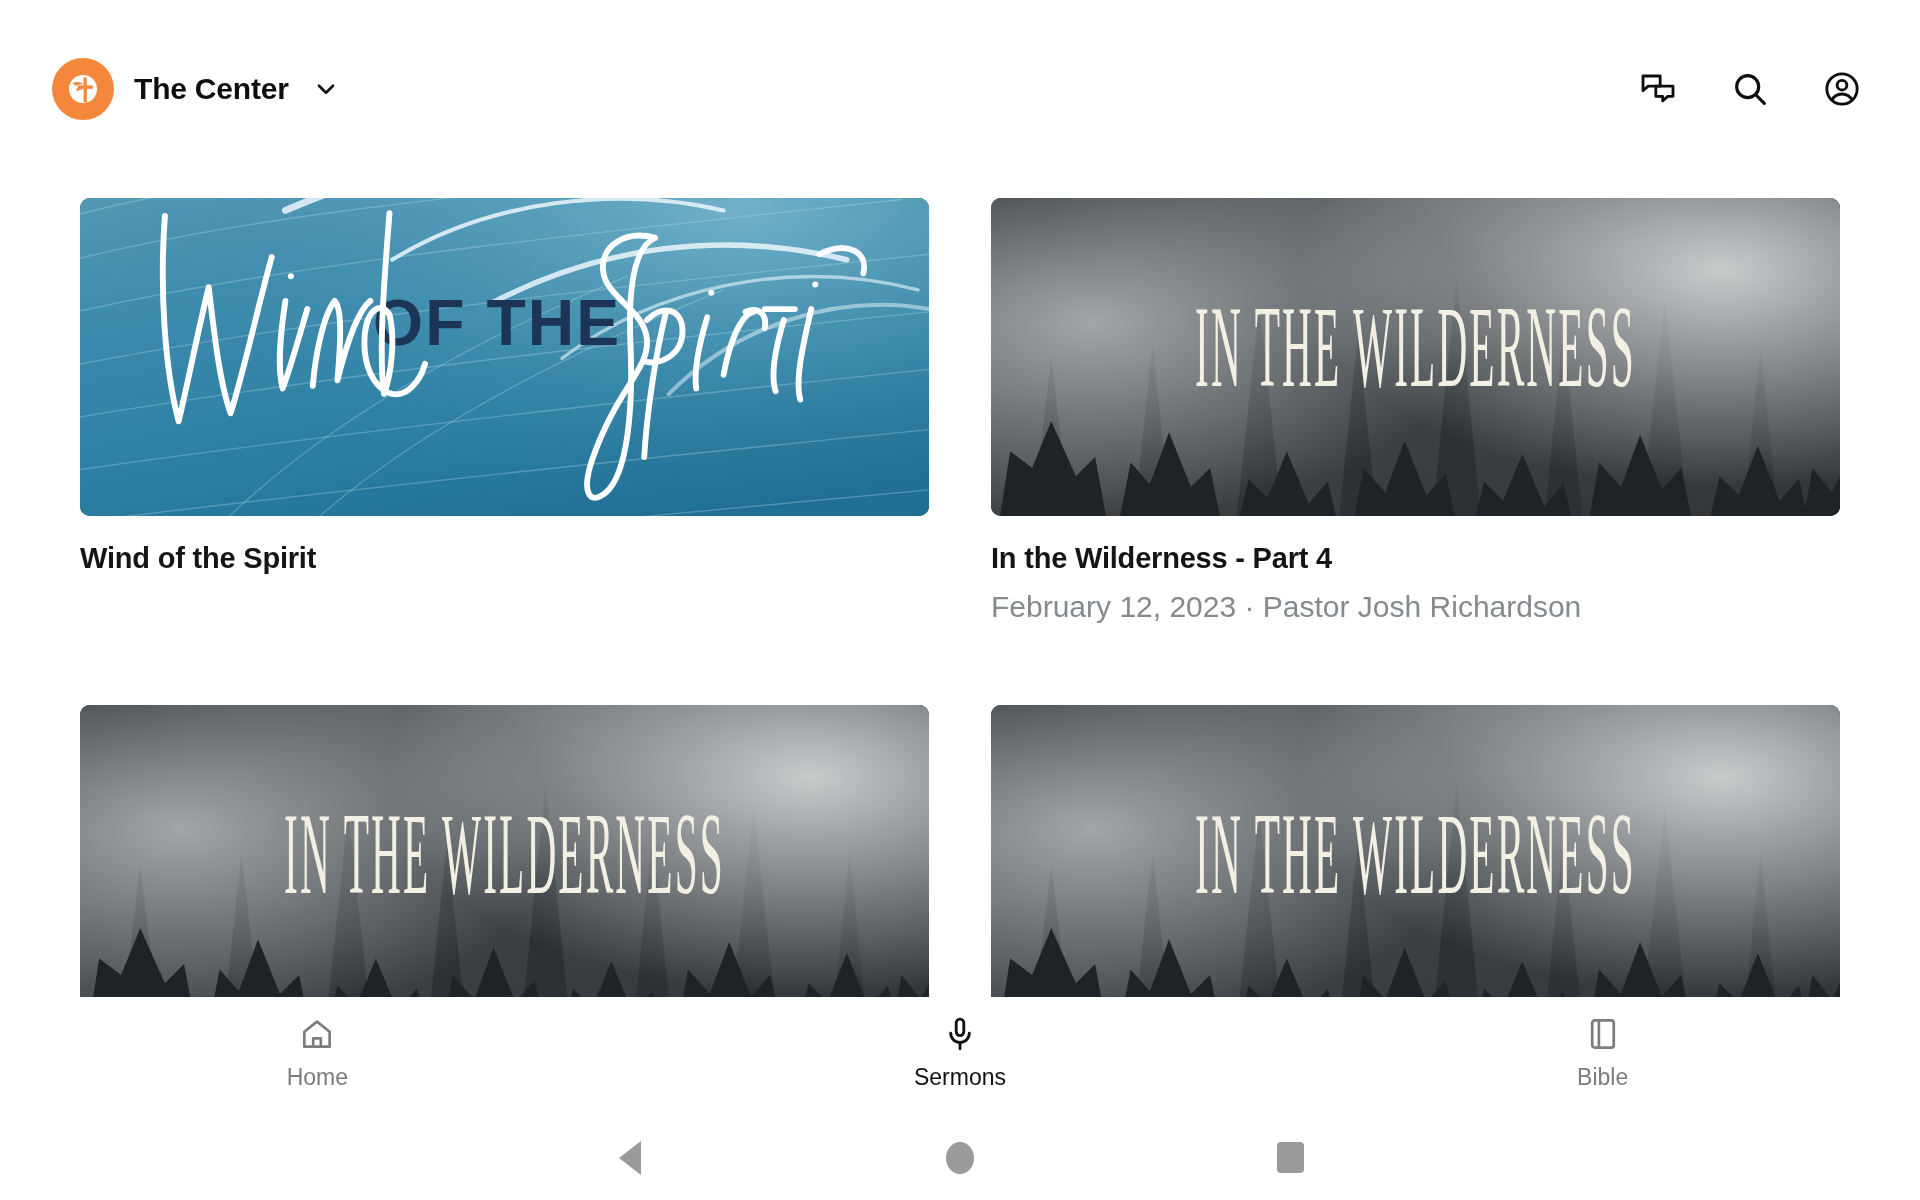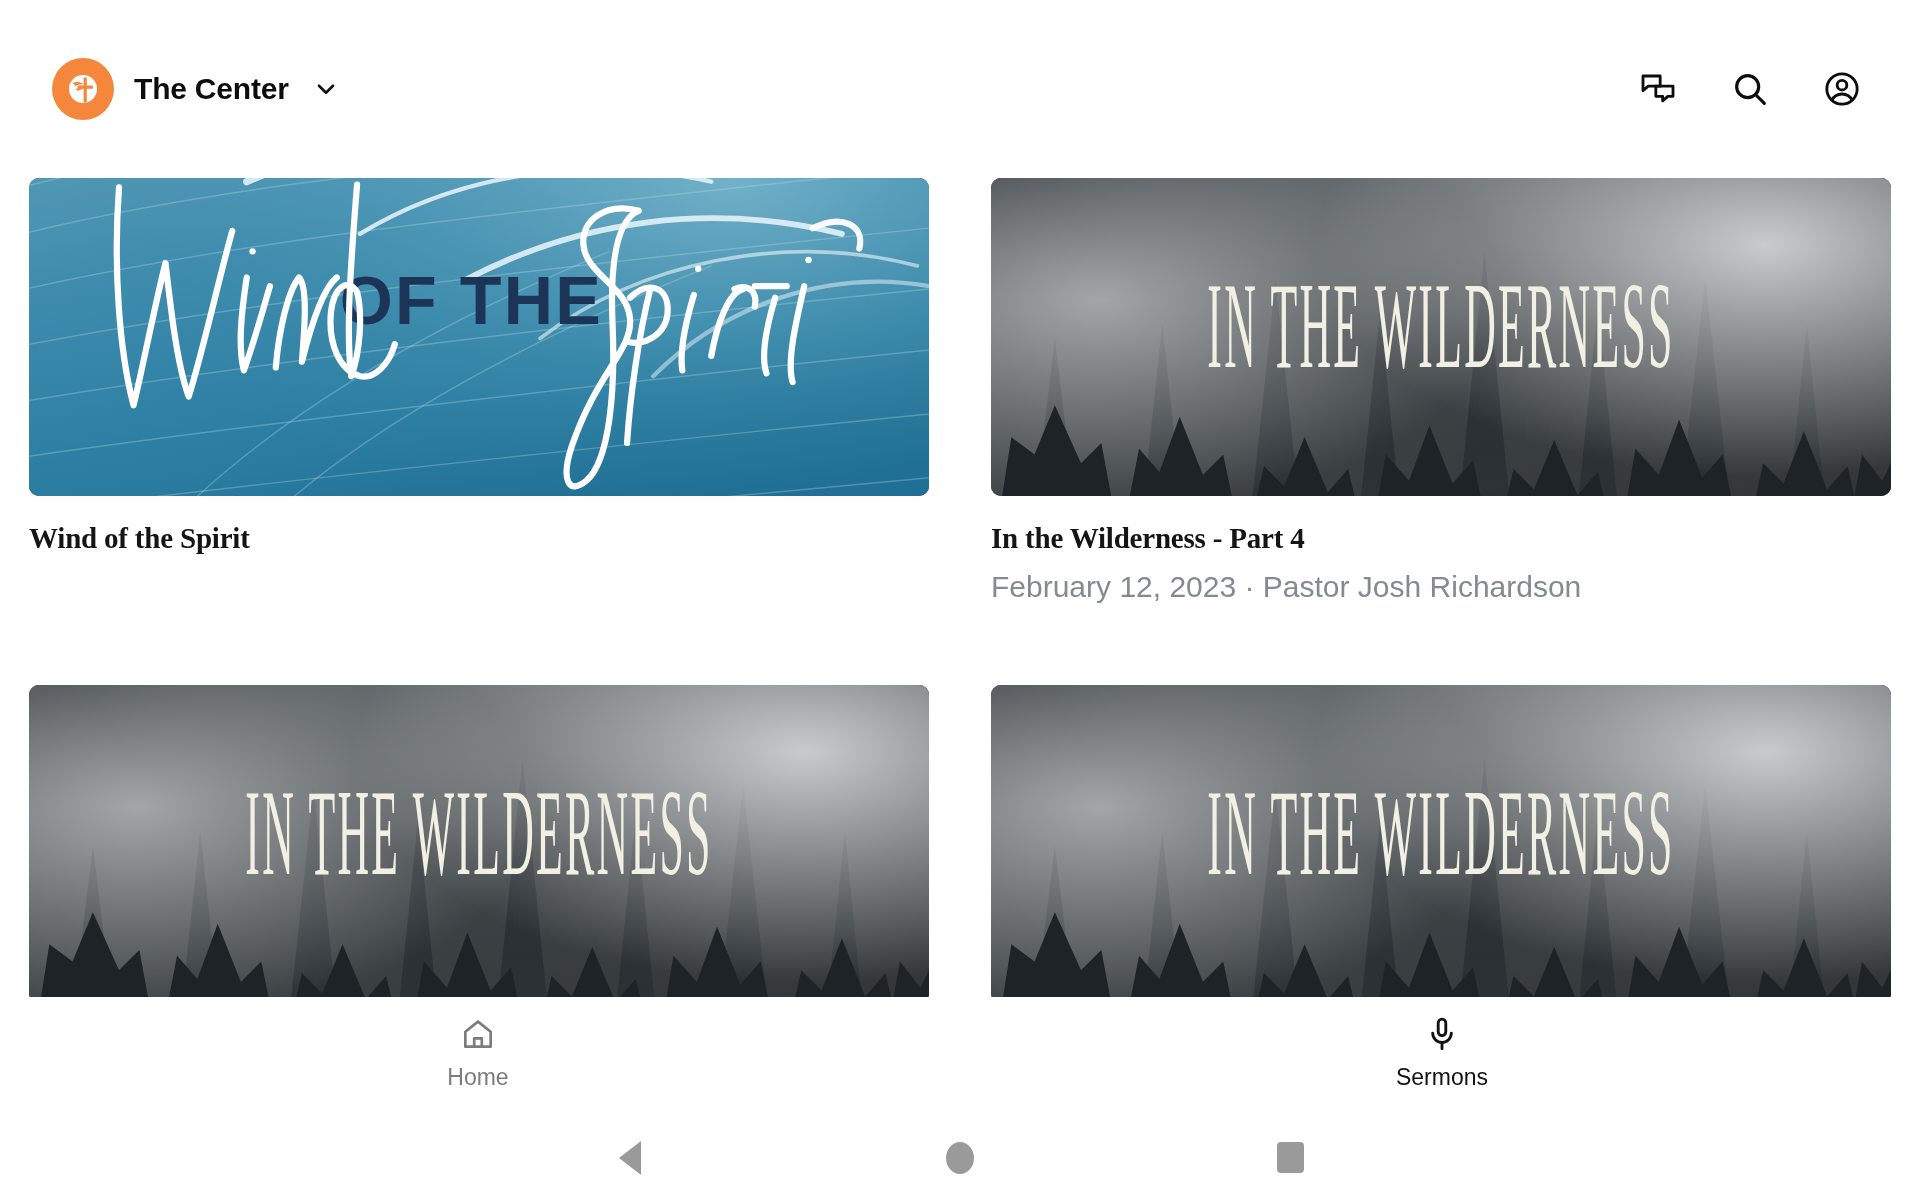--- a/index.html
+++ b/index.html
@@ -67,21 +67,22 @@
     align-items: center;
     justify-content: center;
     cursor: pointer;
   }
 
   
   .content {
     flex: 1 1 auto;
     position: relative;
     overflow: hidden;
-    padding: 0 29px;
+    padding: 0 80px;
+    margin-top: 20px;
   }
   .grid {
     display: grid;
     grid-template-columns: 1fr 1fr;
     column-gap: 62px;
     row-gap: 80px;
   }
   .card { width: 100%; cursor: pointer; }
   .card-thumb {
     width: 100%;
@@ -92,21 +93,20 @@
     background: #2a2f33;
   }
   .card-thumb svg { display: block; width: 100%; height: 100%; }
   .card-title {
     margin-top: 26px;
     font-size: 29px;
     font-weight: bold;
     color: #151515;
     letter-spacing: -0.2px;
     line-height: 1.15;
-    font-family: Liberation Serif, serif;
   }
   .card-sub {
     margin-top: 14px;
     font-size: 30px;
     color: #858a8e;
     line-height: 1.2;
   }
 
   
   .tabbar {
@@ -436,20 +436,29 @@
           <rect x="9.6" y="2.6" width="4.8" height="10.4" rx="2.4"></rect>
           <path d="M6.1 11.4 a5.9 5.9 0 0 0 11.8 0"></path>
           <line x1="12" y1="17.3" x2="12" y2="21.3"></line>
         </svg>
       </span>
       <span class="tab-label">Sermons</span>
     </div>
 
 
 
+    <div class="tab">
+      <span class="tab-icon">
+        <svg width="38" height="38" viewBox="0 0 24 24" fill="none" stroke="#7c7c7c" stroke-width="1.7" stroke-linejoin="round" aria-hidden="true">
+          <rect x="5.2" y="3.4" width="13.6" height="17.2" rx="1.6"></rect>
+          <line x1="9.4" y1="3.4" x2="9.4" y2="20.6"></line>
+        </svg>
+      </span>
+      <span class="tab-label">Bible</span>
+    </div>
 
   </div>
 
   <div class="sysnav">
     <div class="sysnav-btn">
       <span class="sys-back"></span>
     </div>
     <div class="sysnav-btn">
       <span class="sys-home"></span>
     </div>

